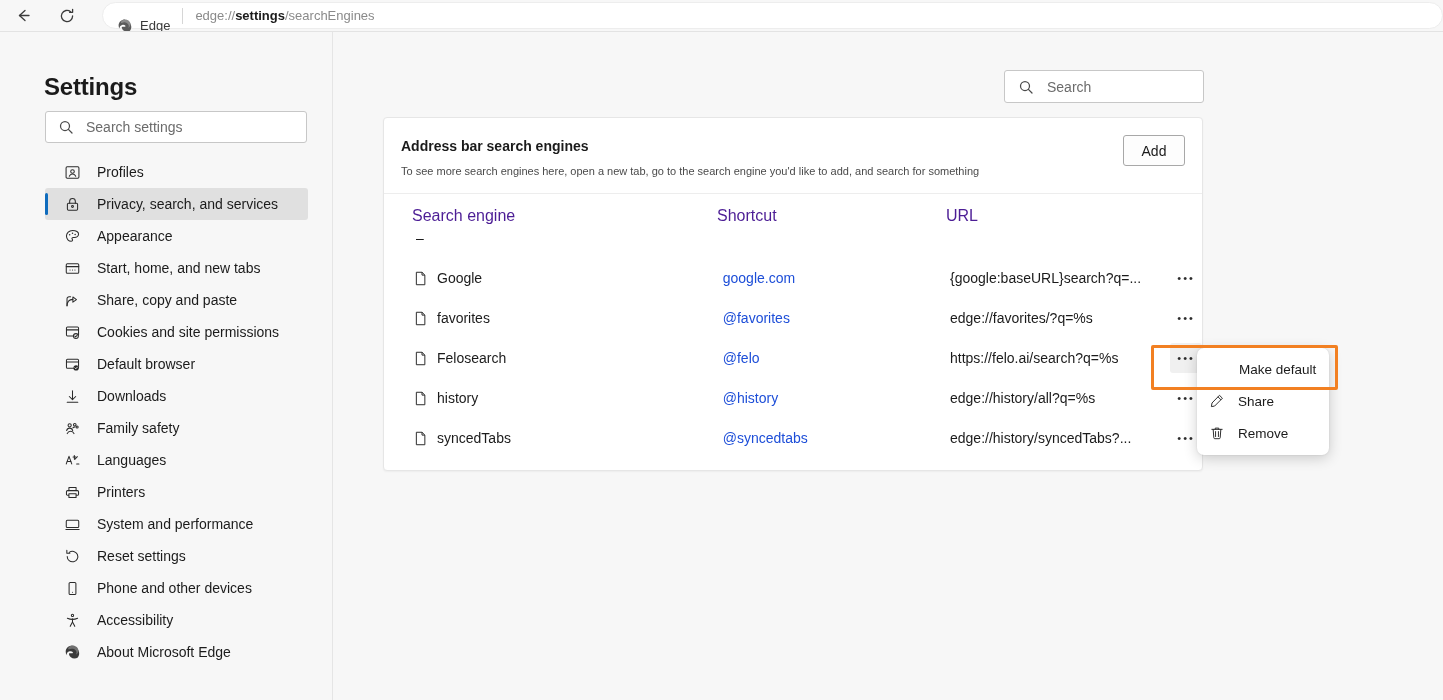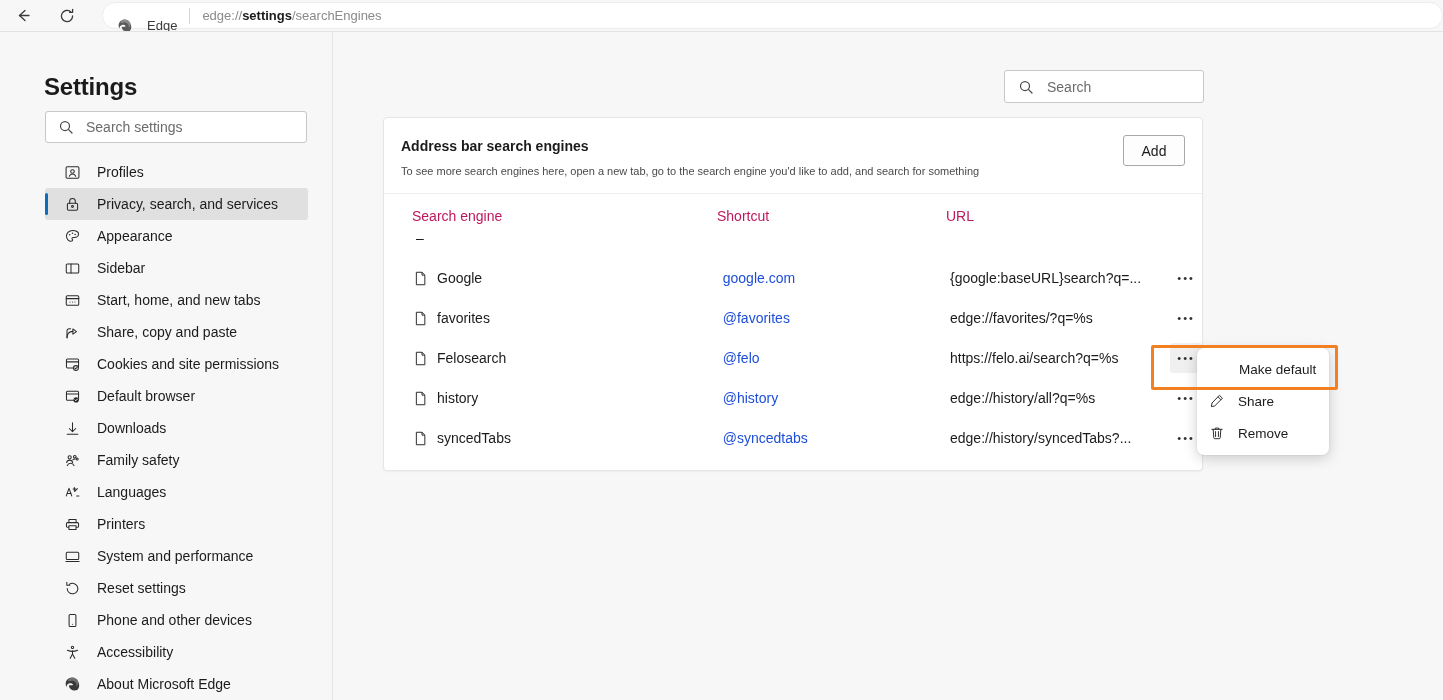--- a/index.html
+++ b/index.html
@@ -29,21 +29,21 @@
     margin-left: 20px;
     height: 27px;
     flex: 1;
     background: #ffffff;
     border-radius: 14px;
     display: flex; align-items: center;
     padding: 0 14px;
     border: 1px solid #ededed;
     max-width: 1380px;
   }
-  #edge-badge { display: flex; align-items: center; gap: 14px; flex: none; margin-top: 20px; }
+  #edge-badge { display: flex; align-items: center; gap: 7px; flex: none; margin-top: 20px; }
   #edge-label {
     font-size: 13px; color: #3b3b3b;
   }
   #addr-sep {
     width: 1px; height: 16px; background: #d6d6d6; margin: 0 12px; flex: none;
   }
   #url-text { font-size: 13px; color: #8a8a8a; white-space: nowrap; }
   #url-text b { color: #1b1b1b; font-weight: 600; }
 
   #chrome-divider {
@@ -165,21 +165,21 @@
     border-radius: 3px; font-size: 14px; color: #1b1b1b;
     font-family: "Liberation Sans", sans-serif;
     cursor: pointer;
   }
   #card-divider { height: 1px; background: #ededed; }
 
   #table-head {
     display: flex; align-items: center;
     height: 36px; padding-left: 28px; padding-top: 8px;
   }
-  .th { font-size: 14px; color: #be185d; }
+  .th { font-size: 16px; color: #4c1d95; }
   .col-engine { width: 305px; }
   .col-shortcut { width: 229px; }
   .col-url { width: 210px; }
 
   #default-dash {
     padding-left: 32px; height: 28px; color: #1b1b1b;
     font-size: 14px; display: flex; align-items: flex-start;
   }
 
   #table-body { padding-bottom: 12px; }
@@ -307,29 +307,20 @@
       <div class="nav-item">
         <span class="nav-icon">
           <svg width="17" height="17" viewBox="0 0 18 18" fill="none" stroke="currentColor" stroke-width="1.1" stroke-linecap="round" stroke-linejoin="round">
             <path d="M9 2.6 c-3.6 0-6.4 2.7-6.4 6 0 3.2 2.4 5.4 5 5.4 1 0 1.5-.5 1.5-1.2 0-.8-.7-1-.7-1.7 0-.6 .5-1.1 1.3-1.1 h1.3 c2.3 0 4.4-1.3 4.4-3.6 0-2.2-2.4-3.8-6.4-3.8z"></path>
             <circle cx="6" cy="7.2" r=".8" fill="currentColor" stroke="none"></circle>
             <circle cx="9" cy="5.6" r=".8" fill="currentColor" stroke="none"></circle>
             <circle cx="11.8" cy="7" r=".8" fill="currentColor" stroke="none"></circle>
           </svg>
         </span>
         <span class="nav-label">Appearance</span>
-      </div>
-      <div class="nav-item">
-        <span class="nav-icon">
-          <svg width="17" height="17" viewBox="0 0 18 18" fill="none" stroke="currentColor" stroke-width="1.1" stroke-linecap="round" stroke-linejoin="round">
-            <rect x="2.4" y="4.2" width="13.2" height="9.6" rx="1.1"></rect>
-            <path d="M7.4 4.2 V13.8"></path>
-          </svg>
-        </span>
-        <span class="nav-label">Sidebar</span>
       </div>
       <div class="nav-item">
         <span class="nav-icon">
           <svg width="17" height="17" viewBox="0 0 18 18" fill="none" stroke="currentColor" stroke-width="1.1" stroke-linecap="round" stroke-linejoin="round">
             <rect x="2.4" y="4" width="13.2" height="10" rx="1.1"></rect>
             <path d="M2.4 7 H15.6"></path>
             <circle cx="6.4" cy="10.6" r=".6" fill="currentColor" stroke="none"></circle>
             <circle cx="9" cy="10.6" r=".6" fill="currentColor" stroke="none"></circle>
             <circle cx="11.6" cy="10.6" r=".6" fill="currentColor" stroke="none"></circle>
           </svg>

